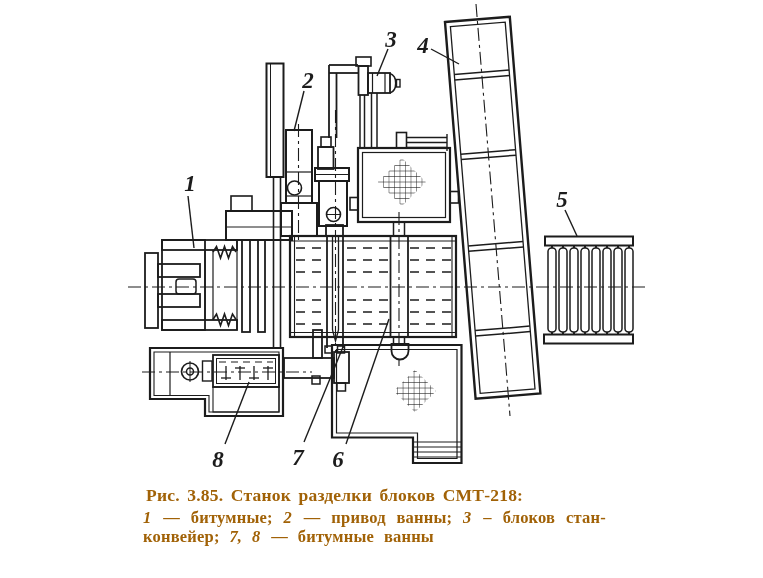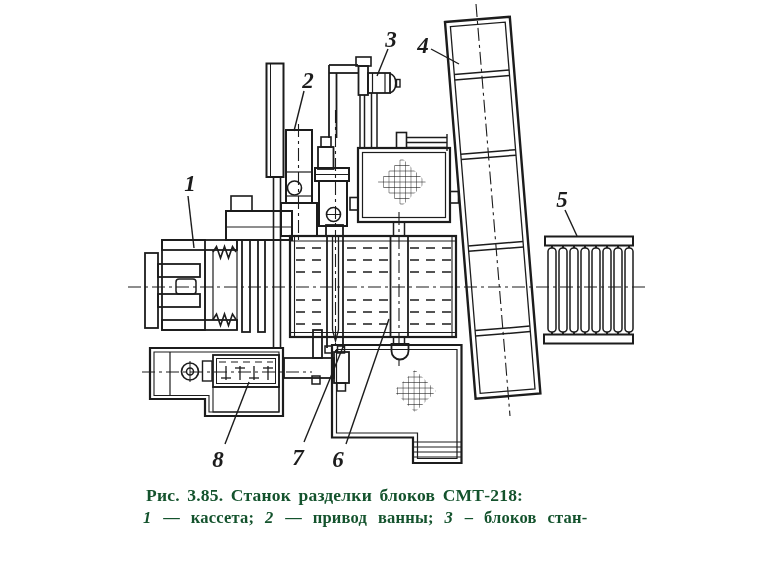--- a/index.html
+++ b/index.html
@@ -5,21 +5,21 @@
   html,body{margin:0;padding:0;background:#e8e8e8;}
   .page{
     position:relative;
     width:763px;height:578px;
     background:#ffffff;
     font-family:"Liberation Serif", serif;
     overflow:hidden;
   }
   svg{display:block;}
   .caption{
-    position:absolute;left:143px;top:485px;width:527px;color:#14532d;
+    position:absolute;left:143px;top:485px;width:527px;color:#a16207;
   }
   .caption-title{
     font:700 17.5px/21px "Liberation Serif", serif;
     word-spacing:3px;letter-spacing:.2px;margin:0 0 3px 3px;
   }
   .legend-line{
     font:700 16.5px/18.5px "Liberation Serif", serif;
     letter-spacing:.2px;white-space:nowrap;
   }
   .legend-line:nth-child(1){word-spacing:6.5px}
@@ -287,17 +287,18 @@
       <text class="callout" x="562" y="207">5</text>
       <text class="callout" x="338" y="467">6</text>
       <text class="callout" x="298" y="465">7</text>
       <text class="callout" x="218" y="467">8</text>
     </g>
   </svg>
 
   <div class="caption">
     <div class="caption-title">Рис. 3.85. Станок разделки блоков СМТ-218:</div>
     <div>
-      <div class="legend-line"><span class="it">1</span><span> — кассета; </span><span class="it">2</span><span> — привод ванны; </span><span class="it">3</span><span> – блоков стан-</span></div>
+      <div class="legend-line"><span class="it">1</span><span> — битумные; </span><span class="it">2</span><span> — привод ванны; </span><span class="it">3</span><span> – блоков стан-</span></div>
+      <div class="legend-line"><span>конвейер; </span><span class="it">7, 8</span><span> — битумные ванны</span></div>
     </div>
   </div>
 
 </div>
 
 </body></html>

